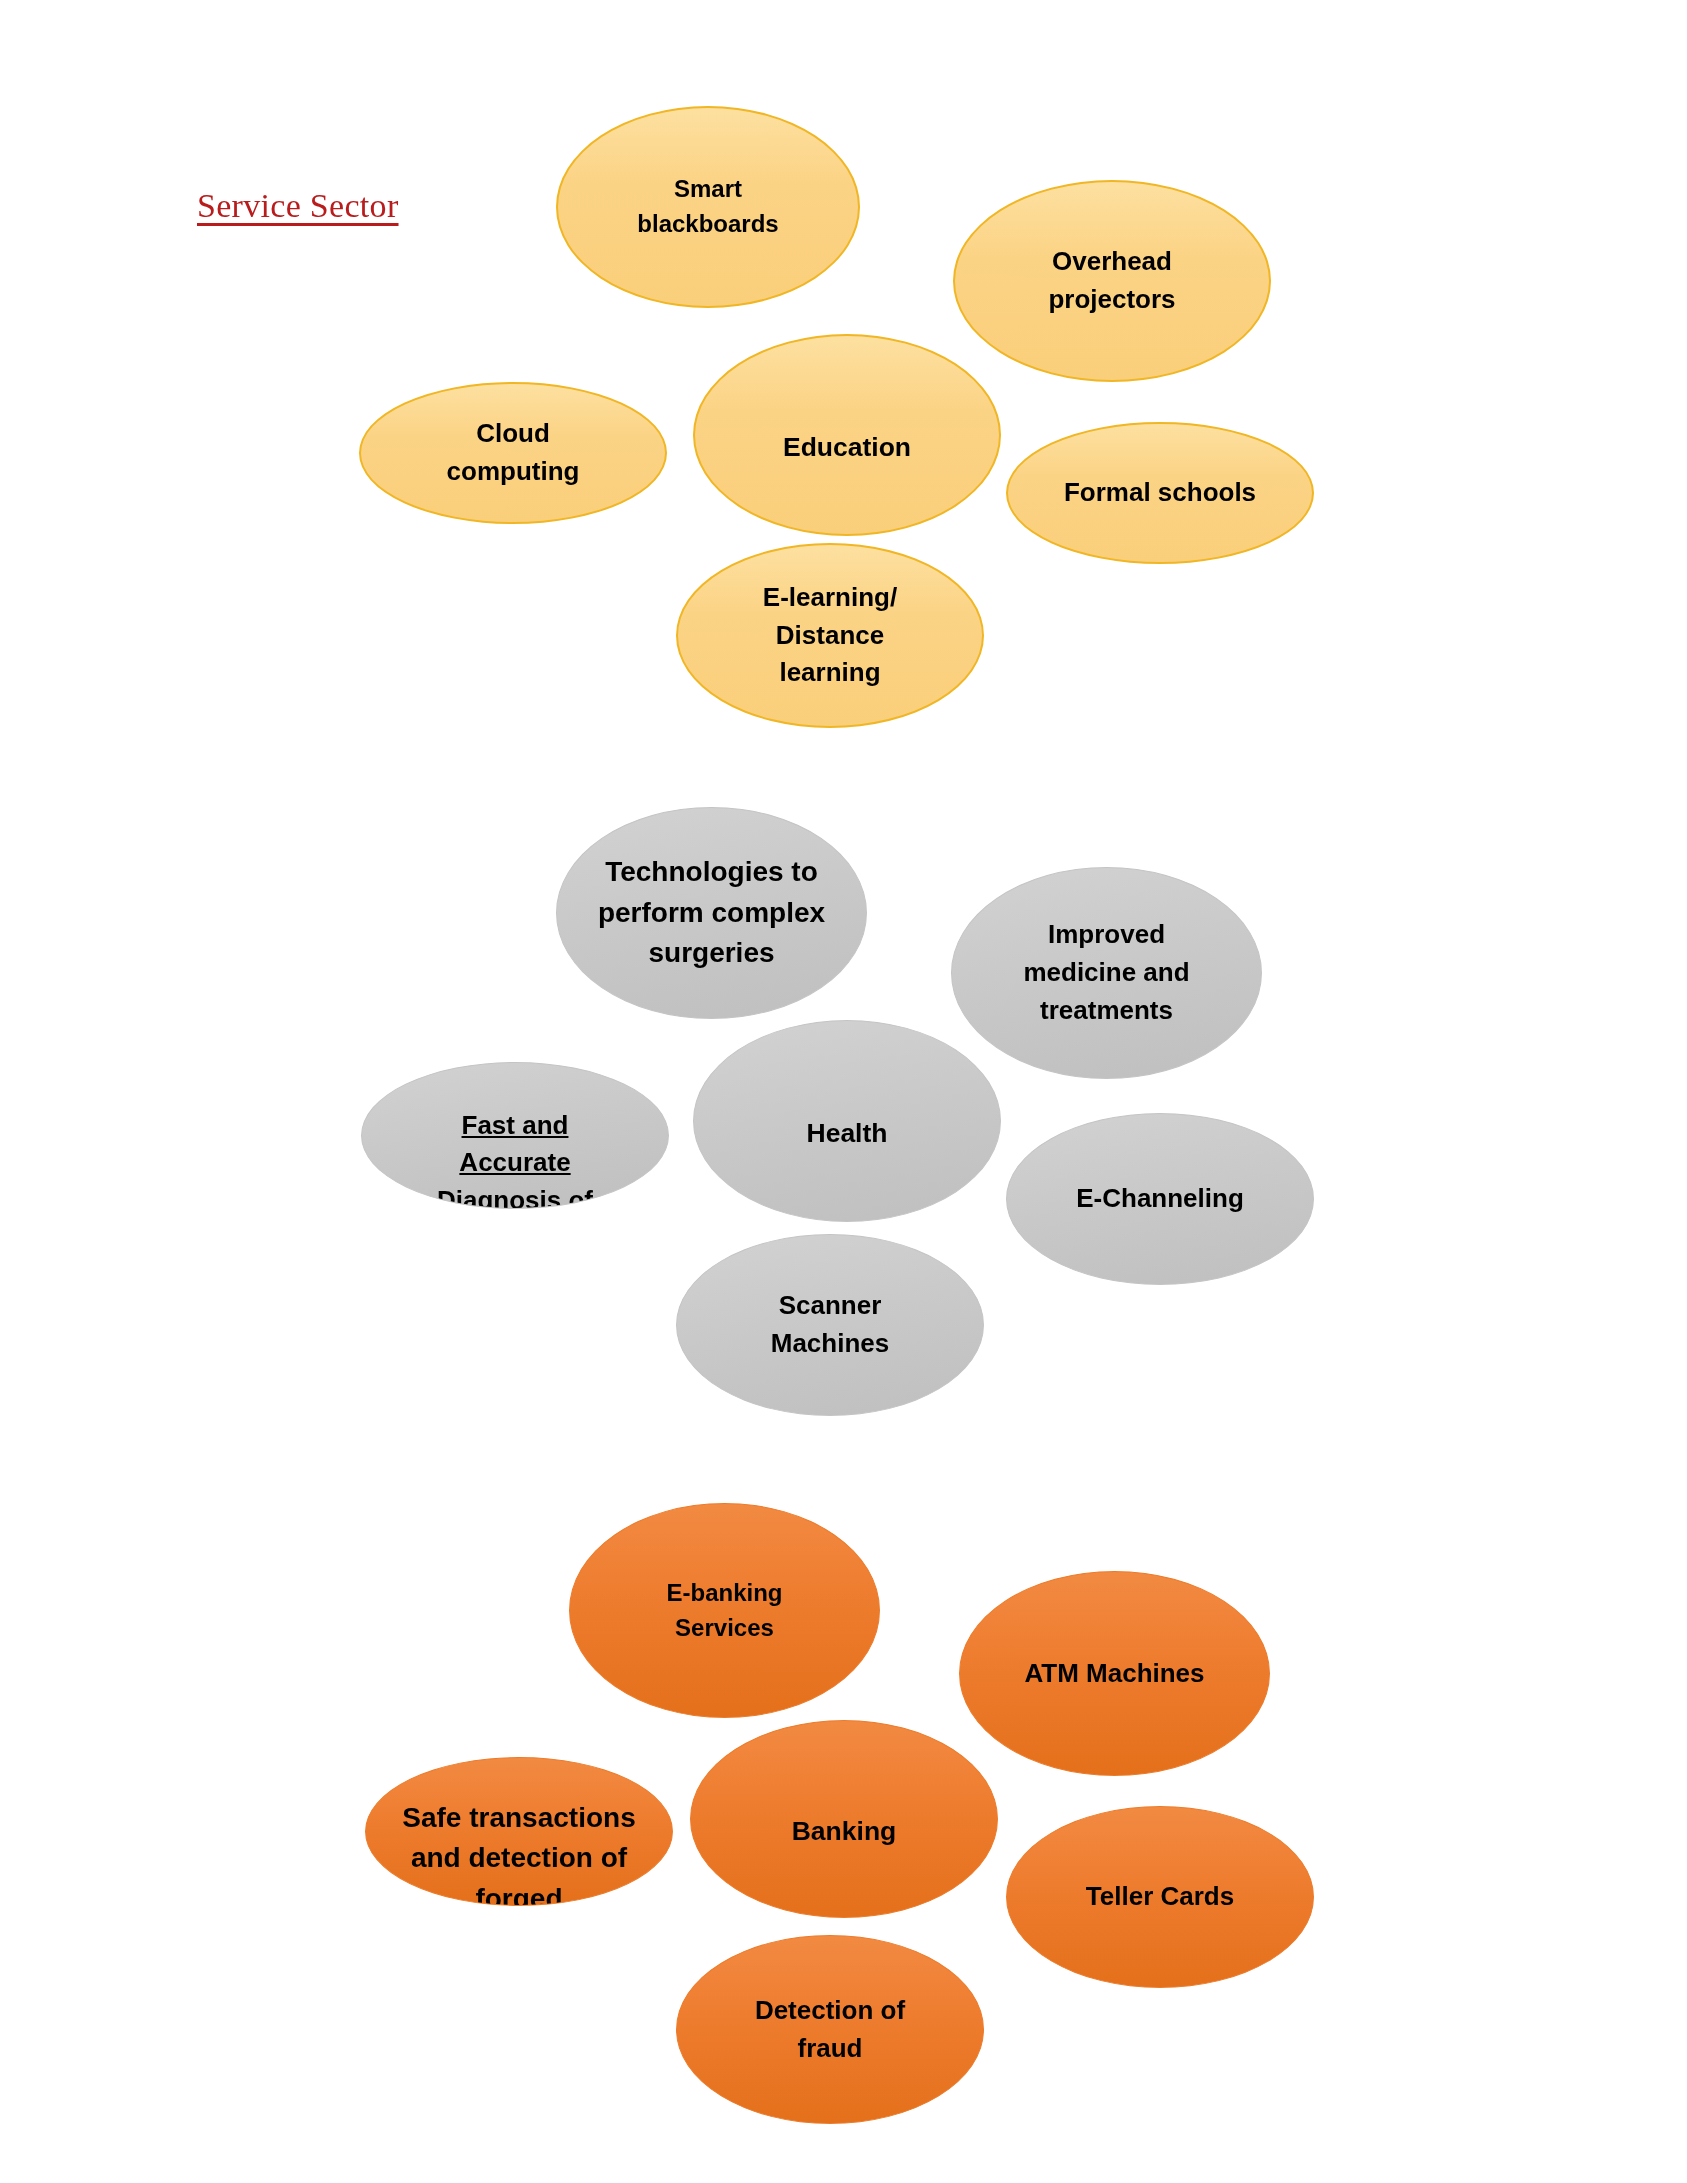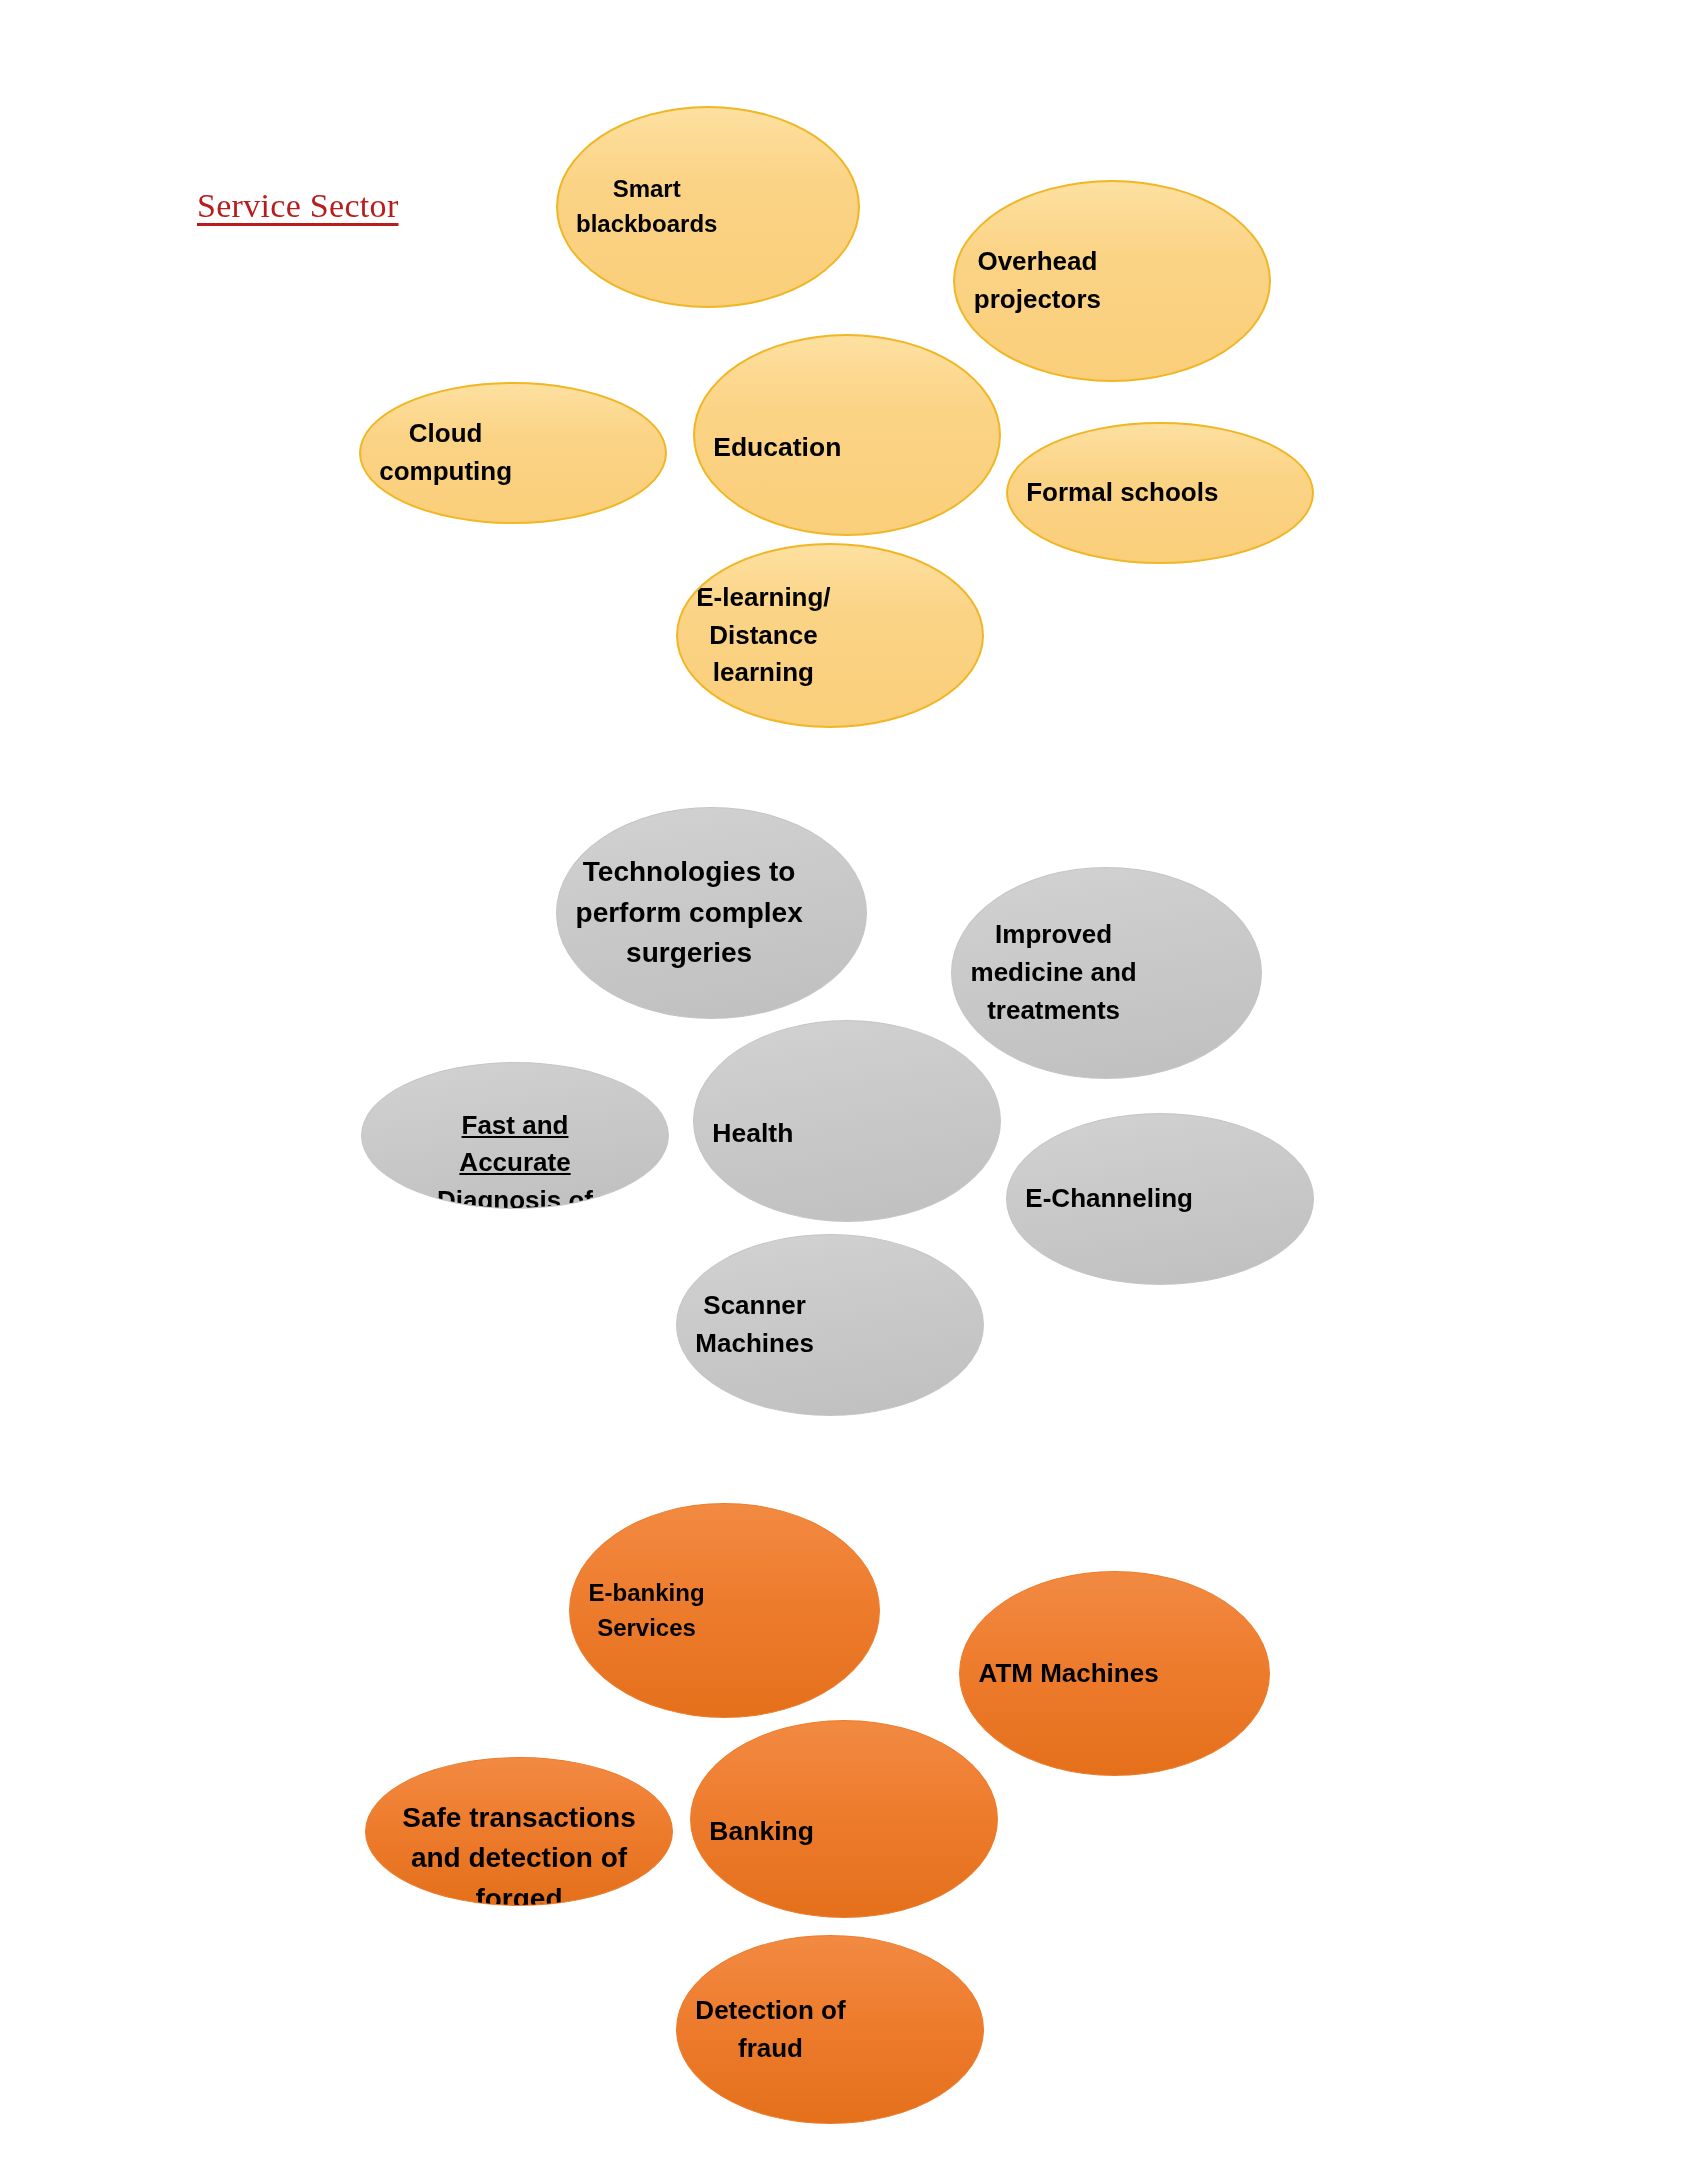--- a/index.html
+++ b/index.html
@@ -32,21 +32,21 @@
     letter-spacing: 0.3px;
   }
 
   
   .bubble {
     position: absolute;
     border-radius: 50%;
     box-sizing: border-box;
     display: flex;
     align-items: center;
-    justify-content: flex-start;
+    justify-content: center;
     text-align: center;
     overflow: hidden;
   }
   .bubble .label {
     font-family: "Liberation Sans", sans-serif;
     font-weight: bold;
     color: #000000;
     line-height: 1.45;
     padding: 0 6%;
     white-space: pre-line;
@@ -170,20 +170,23 @@
     <span class="label t-small">Safe transactions
 and detection of
 forged
 signatures.</span>
   </div>
 
   <div class="bubble theme-banking" style="left:690px; top:1720px; width:308px; height:198px;">
     <span class="label t-hub">Banking</span>
   </div>
 
+  <div class="bubble theme-banking" style="left:1006px; top:1806px; width:308px; height:182px;">
+    <span class="label t-mid">Teller Cards</span>
+  </div>
 
   <div class="bubble theme-banking" style="left:676px; top:1935px; width:308px; height:189px;">
     <span class="label t-mid">Detection of
 fraud</span>
   </div>
 
 </div>
 
 
 </body></html>

